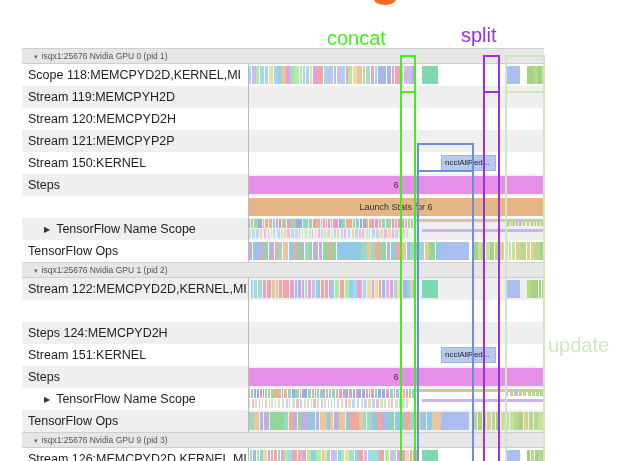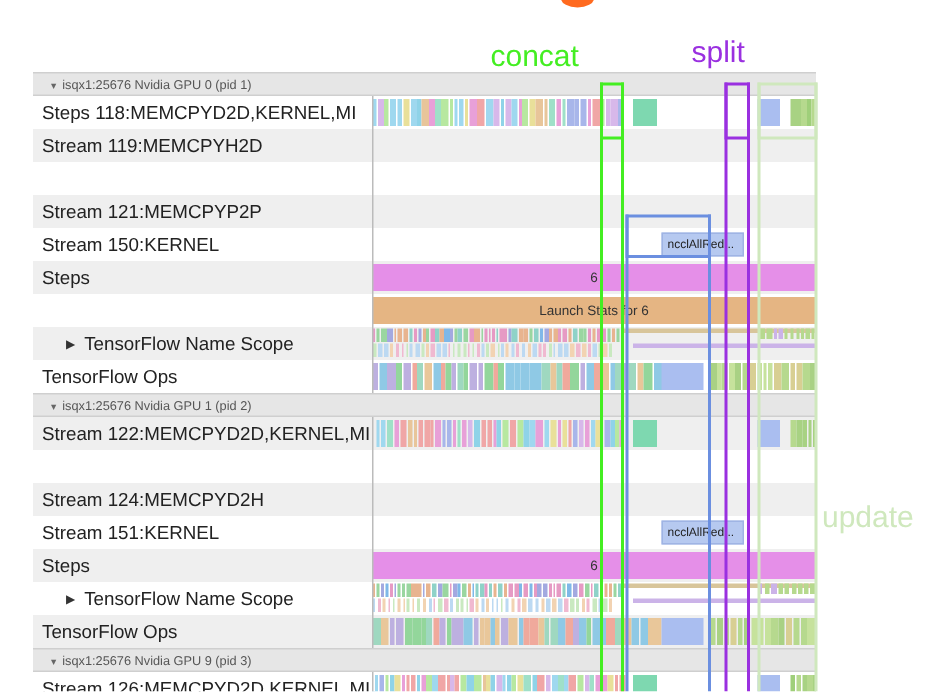--- a/index.html
+++ b/index.html
@@ -147,32 +147,33 @@
           <div class="bar" style="left: 164.187px; width: 3.9931px; top: 2px; height: 18px; background: rgb(168, 182, 234);"></div>
           <div class="bar full" style="left: 174px; width: 16px; background: rgb(126, 216, 176);"></div>
           <div class="bar full" style="left: 257px; width: 15px; background: rgb(170, 190, 240);"></div>
           <div class="bar" style="left: 279px; width: 2.81099px; top: 2px; height: 18px; background: rgb(168, 210, 131);"></div>
           <div class="bar" style="left: 282.311px; width: 3.21907px; top: 2px; height: 18px; background: rgb(168, 210, 131);"></div>
           <div class="bar" style="left: 286.03px; width: 3.53546px; top: 2px; height: 18px; background: rgb(182, 217, 142);"></div>
           <div class="bar" style="left: 290.066px; width: 2.57361px; top: 2px; height: 18px; background: rgb(159, 207, 122);"></div>
           <div class="bar" style="left: 293.139px; width: 2.58412px; top: 2px; height: 18px; background: rgb(182, 217, 142);"></div>
         </div>
         <div class="label-mask" style="background: rgb(255, 255, 255);"></div>
-        <div class="row-label"><span>Steps 118:MEMCPYD2D,KERNEL,MI</span></div>
+        <div class="row-label"><span>Scope 118:MEMCPYD2D,KERNEL,MI</span></div>
         <div class="divider"></div>
       </div>
       <div class="row alt" style="top: 38px;">
         <div class="lane"></div>
         <div class="label-mask" style="background: rgb(239, 239, 239);"></div>
         <div class="row-label"><span>Stream 119:MEMCPYH2D</span></div>
         <div class="divider"></div>
       </div>
       <div class="row white" style="top: 60px;">
         <div class="lane"></div>
         <div class="label-mask" style="background: rgb(255, 255, 255);"></div>
+        <div class="row-label"><span>Stream 120:MEMCPYD2H</span></div>
         <div class="divider"></div>
       </div>
       <div class="row alt" style="top: 82px;">
         <div class="lane"></div>
         <div class="label-mask" style="background: rgb(239, 239, 239);"></div>
         <div class="row-label"><span>Stream 121:MEMCPYP2P</span></div>
         <div class="divider"></div>
       </div>
       <div class="row white" style="top: 104px;">
         <div class="lane">
@@ -438,21 +439,21 @@
         <div class="divider"></div>
       </div>
       <div class="row white" style="top: 252px;">
         <div class="lane"></div>
         <div class="label-mask" style="background: rgb(255, 255, 255);"></div>
         <div class="divider"></div>
       </div>
       <div class="row alt" style="top: 274px;">
         <div class="lane"></div>
         <div class="label-mask" style="background: rgb(239, 239, 239);"></div>
-        <div class="row-label"><span>Stream 124:MEMCPYD2H</span></div>
+        <div class="row-label"><span>Steps 124:MEMCPYD2H</span></div>
         <div class="divider"></div>
       </div>
       <div class="row white" style="top: 296px;">
         <div class="lane">
           <div class="nccl-bar" style="left: 193px; width: 55px;">ncclAllRed...</div>
         </div>
         <div class="label-mask" style="background: rgb(255, 255, 255);"></div>
         <div class="row-label"><span>Stream 151:KERNEL</span></div>
         <div class="divider"></div>
       </div>

